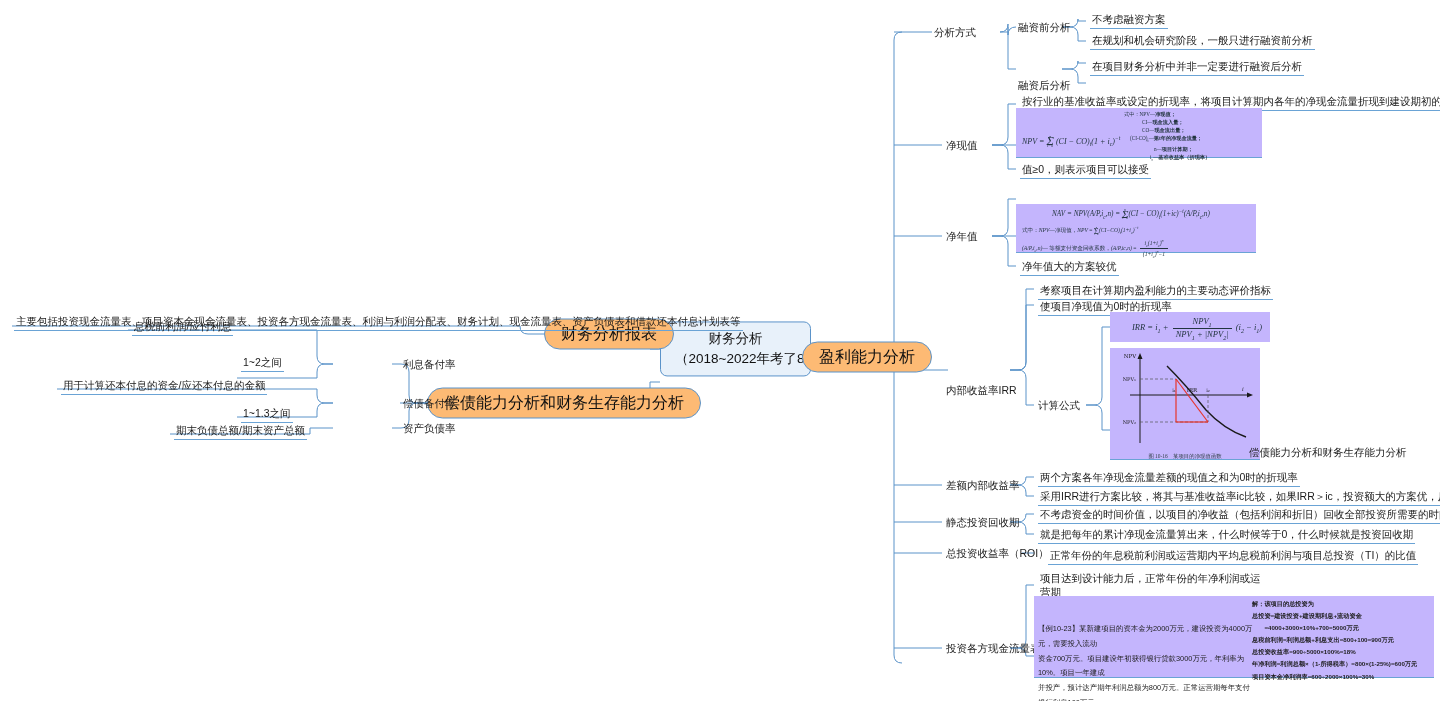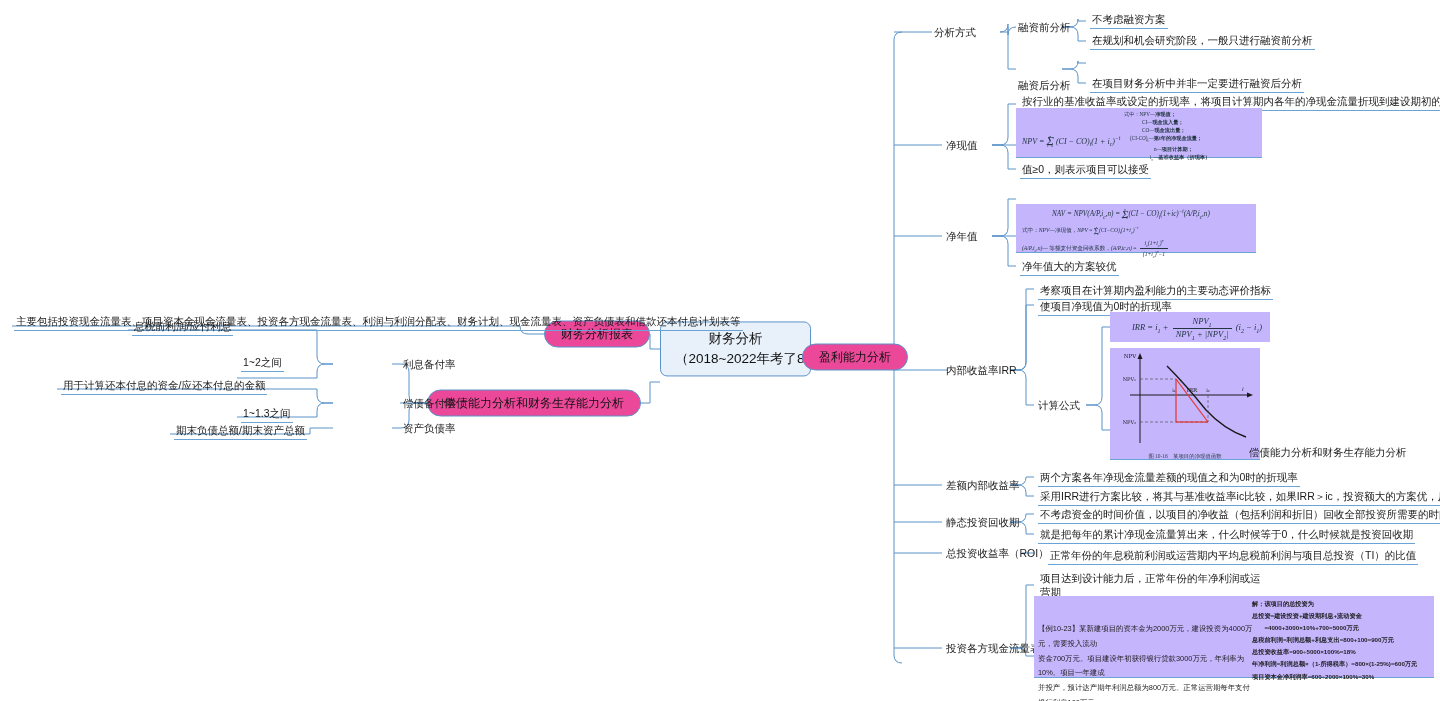--- a/index.html
+++ b/index.html
@@ -14,22 +14,22 @@
   .node{position:absolute;box-sizing:border-box;}
 
   
   .root{
     background:#e8f1fa;border:1px solid #5b93c9;border-radius:7px;
     text-align:center;line-height:1.45;font-size:13.5px;color:#111;
     padding:7px 14px;white-space:nowrap;
   }
   
   .pill{
-    background:#ec4899;border:1px solid #5b93c9;border-radius:40px;
-    font-size:12px;padding:4px 16px;white-space:nowrap;color:#111;
+    background:#fdba74;border:1px solid #5b93c9;border-radius:40px;
+    font-size:16px;padding:4px 16px;white-space:nowrap;color:#111;
     text-align:center;
   }
   
   .leaf{
     font-size:10.5px;white-space:nowrap;color:#1a1a1a;
     border-bottom:1px solid #6aa3d5;padding:1px 2px 2px 2px;line-height:1.35;
   }
   .leaf.wrap{white-space:normal;border-bottom:none;}
   
   .cat{font-size:10.5px;white-space:nowrap;color:#1a1a1a;line-height:1.3;}
@@ -188,21 +188,21 @@
     <span>盈利能力分析</span>
   </div>
 
   <div class="node cat" style="left:934px;top:26px;">分析方式</div>
 
   <div class="node cat" style="left:1018px;top:21px;">融资前分析</div>
   <div class="node leaf" style="left:1090px;top:11px;">不考虑融资方案</div>
   <div class="node leaf" style="left:1090px;top:32px;">在规划和机会研究阶段，一般只进行融资前分析</div>
 
   <div class="node cat" style="left:1018px;top:63px;margin-top:16px;">融资后分析</div>
-  <div class="node leaf" style="left:1090px;top:75px;">在项目财务分析中并非一定要进行融资后分析</div>
+  <div class="node leaf" style="left:1090px;top:58px;">在项目财务分析中并非一定要进行融资后分析</div>
 
   <div class="node cat" style="left:946px;top:139px;">净现值</div>
   <div class="node leaf" style="left:1020px;top:93px;">按行业的基准收益率或设定的折现率，将项目计算期内各年的净现金流量折现到建设期初的现值之和</div>
   <div class="node leaf" style="left:1020px;top:161px;">值≥0，则表示项目可以接受</div>
 
   <div class="card" style="left:1016px;top:108px;width:246px;height:50px;">
     <div class="legend" style="position:absolute;left:108px;top:2px;width:140px;">
       <div>式中：NPV—<b>净现值；</b></div>
       <div style="padding-left:18px;">CI—<b>现金流入量；</b></div>
       <div style="padding-left:18px;">CO—<b>现金流出量；</b></div>
@@ -223,21 +223,21 @@
       NAV&nbsp;=&nbsp;NPV(A/P,i<span class="sub">c</span>,n)&nbsp;=&nbsp;<span class="sig">Σ<span class="sigtop">n</span><span class="sigbot">t=0</span></span>(CI&nbsp;−&nbsp;CO)<span class="sub">t</span>(1+ic)<span class="sup">−t</span>(A/P,i<span class="sub">c</span>,n)
     </div>
     <div class="formula" style="position:absolute;left:6px;top:21px;font-size:5.6px;white-space:nowrap;">
       式中：<span class="fitalic">NPV</span>—净现值，<span class="fitalic">NPV</span>&nbsp;=&nbsp;<span class="sig">Σ<span class="sigtop">n</span><span class="sigbot">t=0</span></span><span class="fitalic">(CI−CO)<span class="sub">t</span>(1+i<span class="sub">c</span>)<span class="sup">−t</span></span>
     </div>
     <div class="formula" style="position:absolute;left:6px;top:34px;font-size:5.6px;white-space:nowrap;">
       <span class="fitalic">(A/P,i<span class="sub">c</span>,n)</span>— 等额支付资金回收系数，<span class="fitalic">(A/P,ic,n)</span>&nbsp;=&nbsp;<span class="frac"><span class="num fitalic">i<span class="sub">c</span>(1+i<span class="sub">c</span>)<span class="sup">n</span></span><span class="den fitalic">(1+i<span class="sub">c</span>)<span class="sup">n</span>−1</span></span>
     </div>
   </div>
 
-  <div class="node cat" style="left:946px;top:364px;">内部收益率IRR</div>
+  <div class="node cat" style="left:946px;top:384px;">内部收益率IRR</div>
   <div class="node leaf" style="left:1038px;top:282px;">考察项目在计算期内盈利能力的主要动态评价指标</div>
   <div class="node leaf" style="left:1038px;top:298px;">使项目净现值为0时的折现率</div>
   <div class="node cat" style="left:1038px;top:399px;">计算公式</div>
 
   <div class="card" style="left:1110px;top:312px;width:160px;height:30px;border-bottom:none;">
     <div class="formula fitalic" style="position:absolute;left:22px;top:4px;font-size:8.5px;white-space:nowrap;">
       IRR&nbsp;=&nbsp;i<span class="sub">1</span>&nbsp;+&nbsp;<span class="frac"><span class="num">NPV<span class="sub">1</span></span><span class="den">NPV<span class="sub">1</span>&nbsp;+&nbsp;|NPV<span class="sub">2</span>|</span></span>&nbsp;(i<span class="sub">2</span>&nbsp;−&nbsp;i<span class="sub">1</span>)
     </div>
   </div>
 

